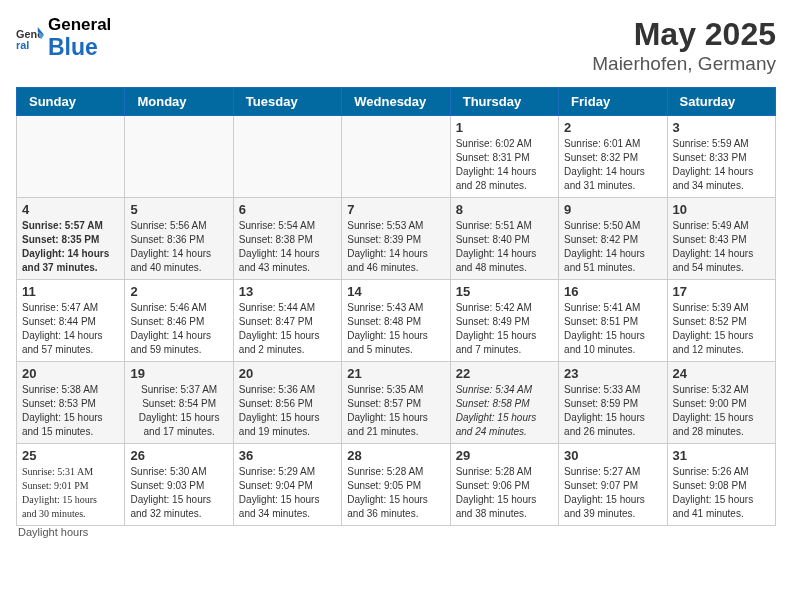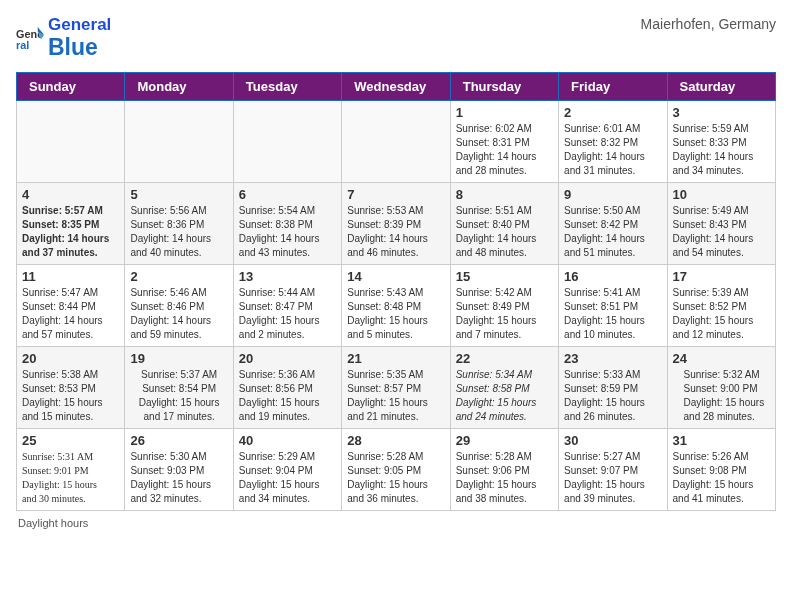--- a/index.html
+++ b/index.html
@@ -27,21 +27,21 @@
     }
     .title-block {
       text-align: right;
     }
     .month-title {
       font-size: 32px;
       font-weight: bold;
       color: #333;
     }
     .location {
-      font-size: 14px;
+      font-size: 19px;
       color: #555;
     }
     .calendar {
       width: 100%;
       border-collapse: collapse;
       border: 1px solid #ccc;
     }
     .calendar th {
       background: #1a6bbf;
       color: #fff;
@@ -75,47 +75,47 @@
       line-height: 1.4;
       color: #333;
     }
     tr:nth-child(even) td {
       background: #f5f5f5;
     }
     tr:nth-child(odd) td {
       background: #fff;
     }
     .calendar thead tr th {
-      background: #701a75;
+      background: #0369a1;
       padding-left: 12px;
     }
     .footer-note {
       font-size: 11px;
       color: #555;
-      margin-top: 6px;
       padding-left: 2px;
     }
   </style>
 </head>
 <body>
 
 <div class="header">
   <div class="logo">
     <svg class="logo-icon" viewBox="0 0 36 36">
       <text x="0" y="18" font-size="14" font-weight="bold" fill="#333">Gene</text>
       <text x="0" y="32" font-size="14" font-weight="bold" fill="#1a6bbf">ral</text>
       <polygon points="28,4 36,14 28,10" fill="#1a6bbf"></polygon>
       <polygon points="28,10 36,14 32,20" fill="#4a9ee0"></polygon>
     </svg>
     <div style="display:flex;flex-direction:column;line-height:1.1;">
-      <span style="font-size:17px;font-weight:bold;color:#1d4ed8;">General</span>
+      <span style="font-size:17px;font-weight:bold;color:#000000;">General</span>
       <span style="font-size:23px;font-weight:bold;color:#1a6bbf;">Blue</span>
     </div>
   </div>
   <div class="title-block">
+    <div class="month-title">May 2025</div>
     <div class="location">Maierhofen, Germany</div>
   </div>
 </div>
 
 <table class="calendar">
   <thead>
     <tr>
     <th>Sunday</th>
         <th>Monday</th>
         <th>Tuesday</th>
@@ -293,21 +293,21 @@
         </td>
         <td>
           <span class="day-num">23</span>
           <div class="day-info" style="white-space: pre-line;">Sunrise: 5:33 AM
 Sunset: 8:59 PM
 Daylight: 15 hours
 and 26 minutes.</div>
         </td>
         <td>
           <span class="day-num">24</span>
-          <div class="day-info" style="white-space: pre-line; margin-left: 11px;">Sunrise: 5:32 AM
+          <div class="day-info" style="white-space: pre-line;">Sunrise: 5:32 AM
 Sunset: 9:00 PM
 Daylight: 15 hours
 and 28 minutes.</div>
         </td>
       </tr>
       <tr>
         <td>
           <span class="day-num">25</span>
           <div class="day-info" style="white-space: pre-line; font-family: Liberation Serif, serif;">Sunrise: 5:31 AM
 Sunset: 9:01 PM
@@ -315,21 +315,21 @@
 and 30 minutes.</div>
         </td>
         <td>
           <span class="day-num">26</span>
           <div class="day-info" style="white-space: pre-line;">Sunrise: 5:30 AM
 Sunset: 9:03 PM
 Daylight: 15 hours
 and 32 minutes.</div>
         </td>
         <td>
-          <span class="day-num">40</span>
+          <span class="day-num">36</span>
           <div class="day-info" style="white-space: pre-line;">Sunrise: 5:29 AM
 Sunset: 9:04 PM
 Daylight: 15 hours
 and 34 minutes.</div>
         </td>
         <td>
           <span class="day-num">28</span>
           <div class="day-info" style="white-space: pre-line;">Sunrise: 5:28 AM
 Sunset: 9:05 PM
 Daylight: 15 hours

